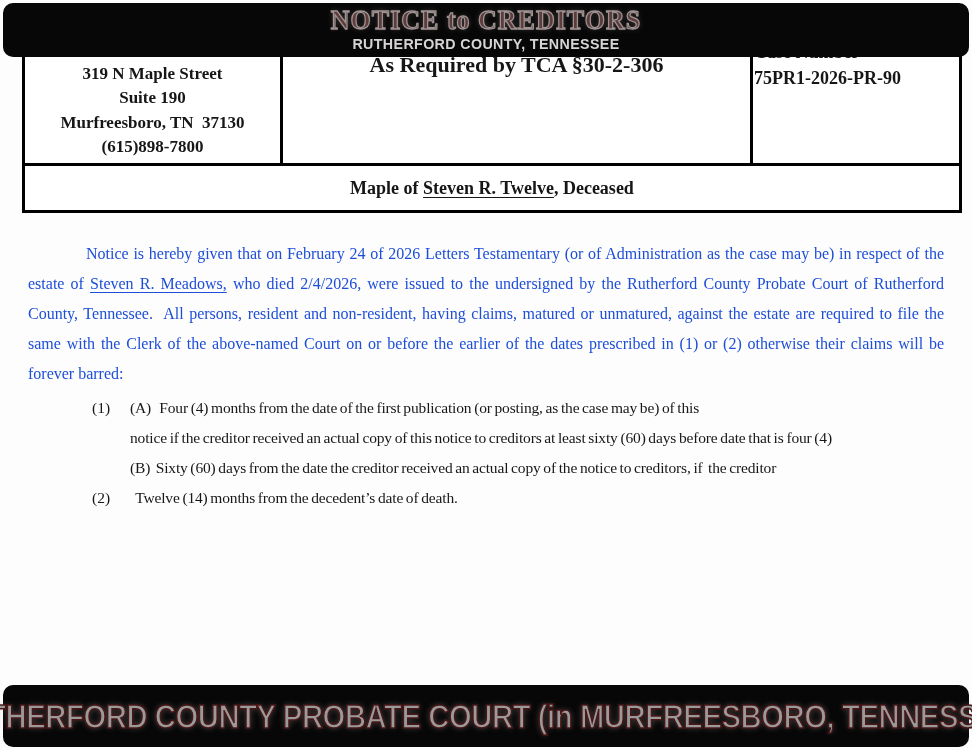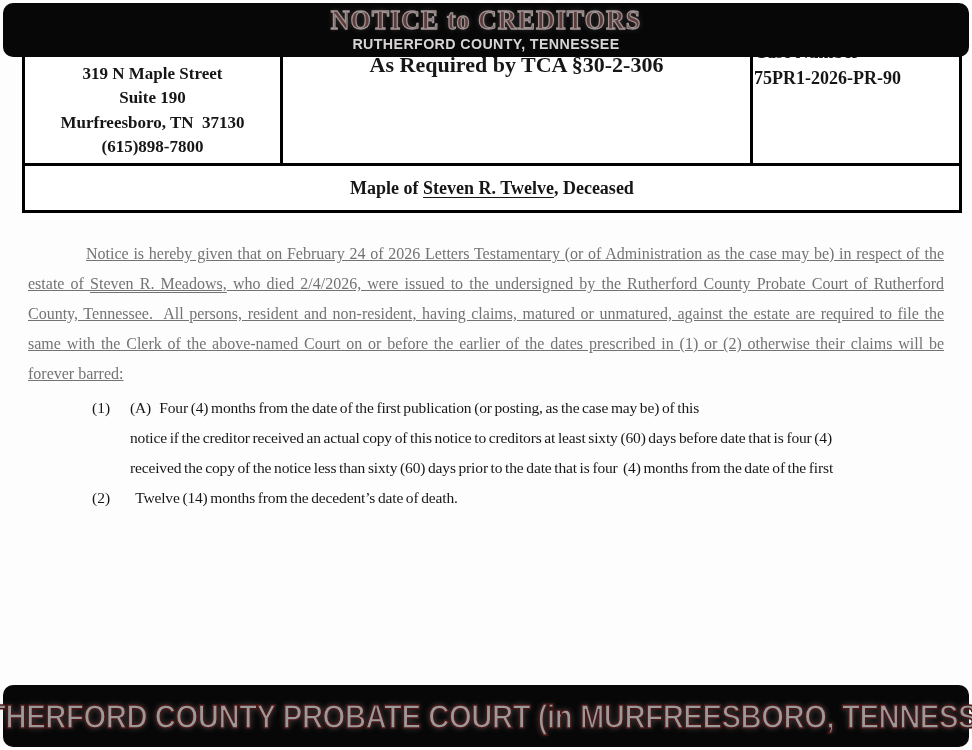--- a/index.html
+++ b/index.html
@@ -63,21 +63,21 @@
   td.estate-cell {
     height:42px; text-align:center; vertical-align:middle;
     font-weight:bold; font-size:18px;
   }
   .u { text-decoration:underline; text-underline-offset:3px; }
 
   
   .notice-body { margin:26px 28px 0 28px; }
   .notice-paragraph {
     margin:0; font-size:16px; line-height:30px; text-align:justify;
-    text-indent:58px; color:#737373;text-decoration:underline;
+    text-indent:58px; color:#1d4ed8;
   }
   .deadline-list { margin:4px 0 0 64px; font-size:15.5px; color:#171717; }
   .list-line { display:flex; line-height:30px; white-space:nowrap; }
   .list-marker { flex:none; width:38px; }
   .list-text { white-space:pre; letter-spacing:-.15px; word-spacing:-1px; }
 </style>
 </head>
 <body>
 
 <div class="page">
@@ -126,24 +126,24 @@
       <div class="list-line">
         <span class="list-marker">(1)</span>
           <span class="list-text">(A)   Four (4) months from the date of the first publication (or posting, as the case may be) of this</span>
       </div>
       <div class="list-line">
         <span class="list-marker"></span>
           <span class="list-text">notice if the creditor received an actual copy of this notice to creditors at least sixty (60) days before date that is four (4)</span>
       </div>
       <div class="list-line">
         <span class="list-marker"></span>
+          <span class="list-text">(B)  Sixty (60) days from the date the creditor received an actual copy of the notice to creditors, if  the creditor</span>
       </div>
       <div class="list-line">
         <span class="list-marker"></span>
-          <span class="list-text">received the copy of the notice less than sixty (60) days prior to the date that is four  (4) months from the date of the first</span>
       </div>
       <div class="list-line">
         <span class="list-marker"></span>
       </div>
       <div class="list-line">
         <span class="list-marker">(2)</span>
           <span class="list-text">  Twelve (14) months from the decedent’s date of death.</span>
       </div>
     </div>
   </div>

